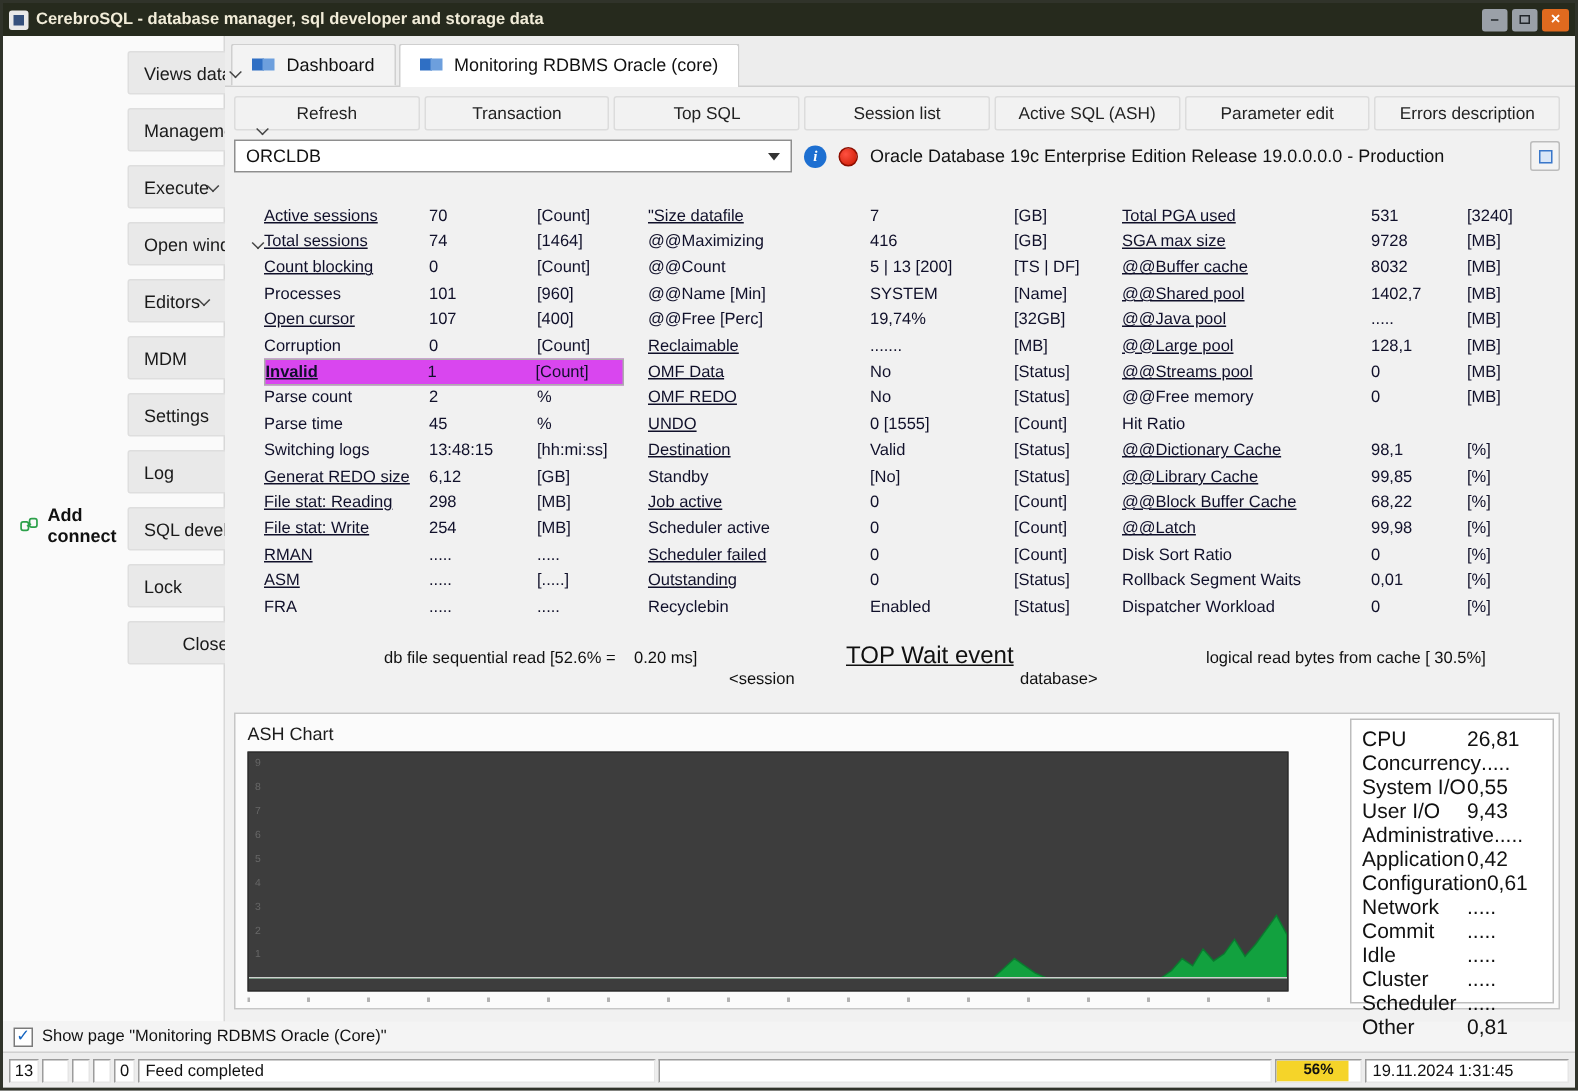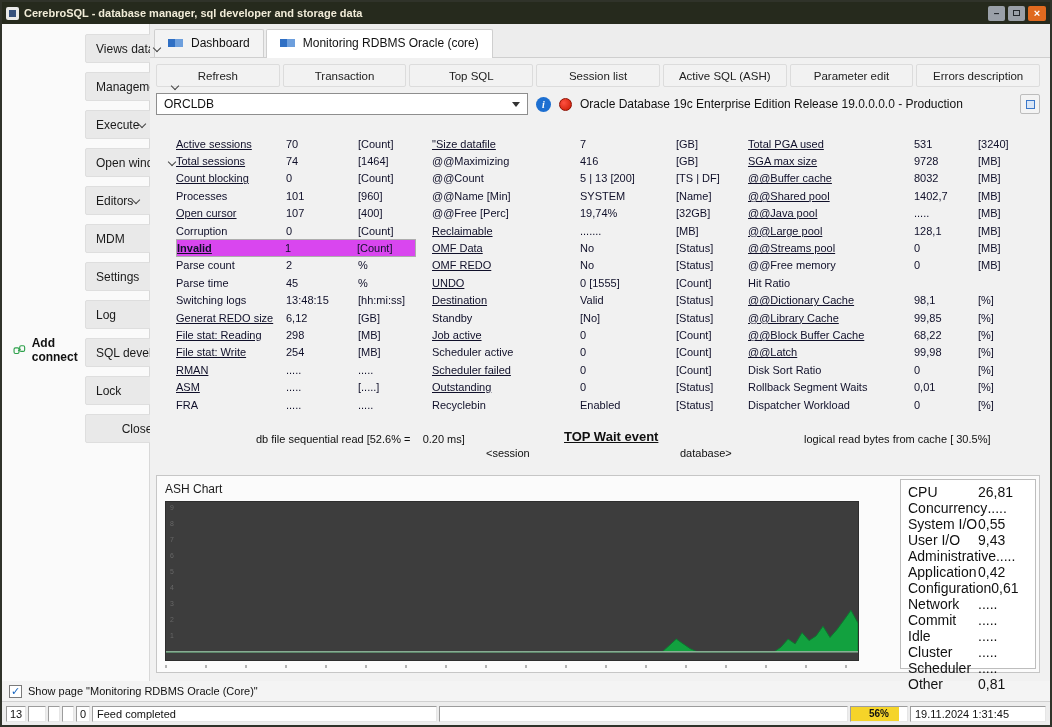--- a/index.html
+++ b/index.html
@@ -61,21 +61,21 @@
   .m-unit{white-space:nowrap}
   .c1 .m-value{width:72px}.c1 .m-unit{width:58px}
   .c2 .m-value{width:96px}.c2 .m-unit{width:56px}
   .c3 .m-value{width:64px}.c3 .m-unit{width:56px}
 
   
   .wait-row{position:relative;height:48px;margin-top:12px;font-size:11px;color:#101010}
   .we{position:absolute;white-space:pre}
   .we-left{left:100px;top:8px}
   .we-session{left:330px;top:22px}
-  .we-title{left:408px;top:4px;font-weight:700;text-decoration:underline;font-size:13px}
+  .we-title{left:408px;top:4px;font-weight:400;text-decoration:underline;font-size:16px}
   .we-database{left:524px;top:22px}
   .we-right{left:648px;top:8px}
 
   
   .ash-panel{position:relative;flex:1;border:1px solid #c6c6c6;background:#fbfbfb;margin-top:2px;padding:4px 8px;min-height:0}
   .ash-left{margin-right:172px;height:100%;display:flex;flex-direction:column;min-height:0}
   .ash-title{font-size:12px;color:#1c1c1c;padding:2px 0 5px}
   .ash-chart{flex:1;background:#3d3d3d;border:1px solid #2e2e2e;min-height:0;position:relative}
   .ash-chart svg{position:absolute;inset:0;width:100%;height:100%}
   .ash-xticks{height:3px;margin-top:4px;background:repeating-linear-gradient(90deg,#b3b3b3 0 2px,transparent 2px 40px)}

